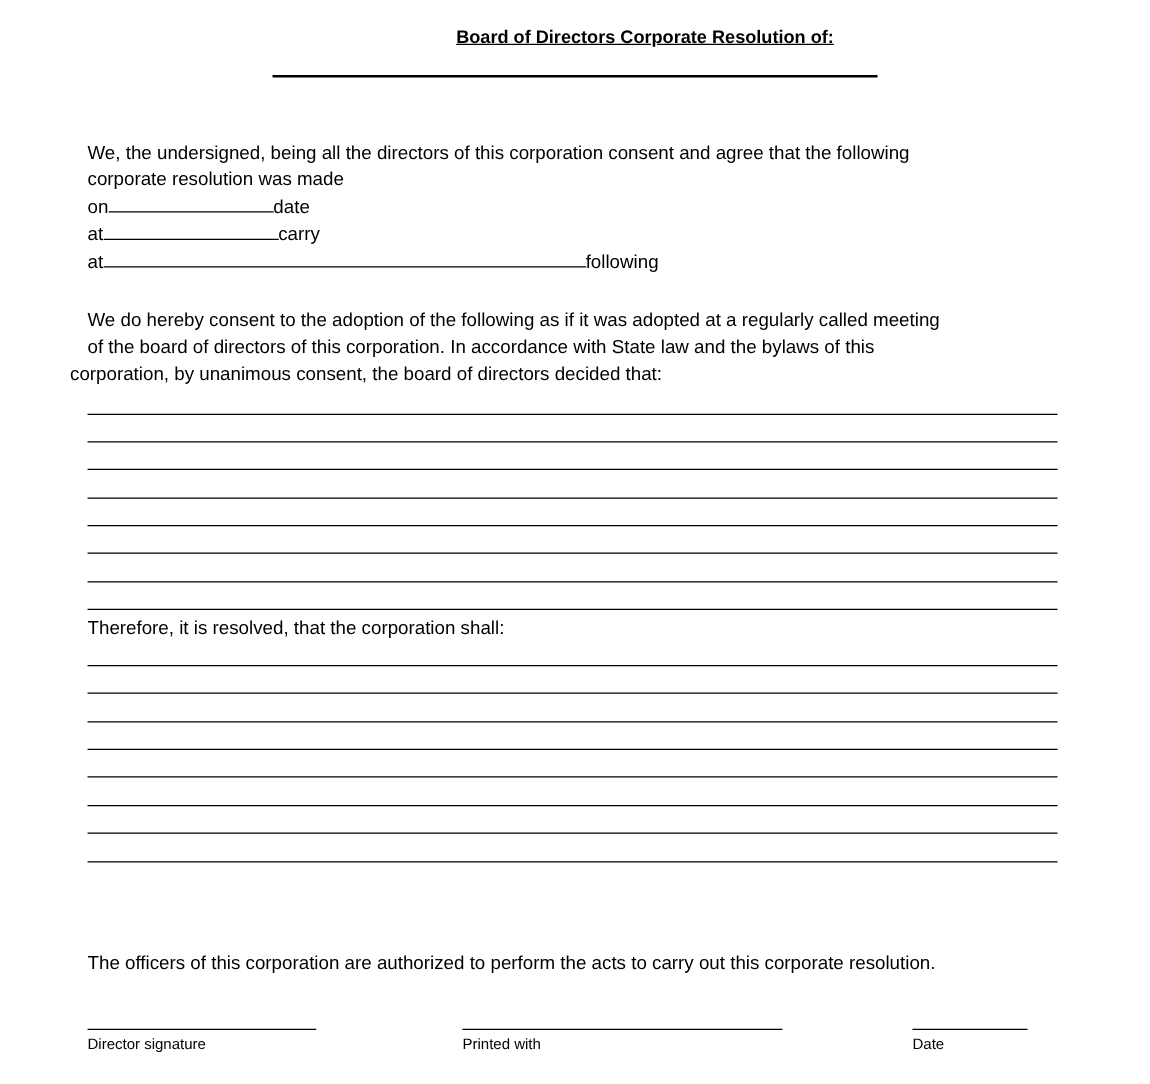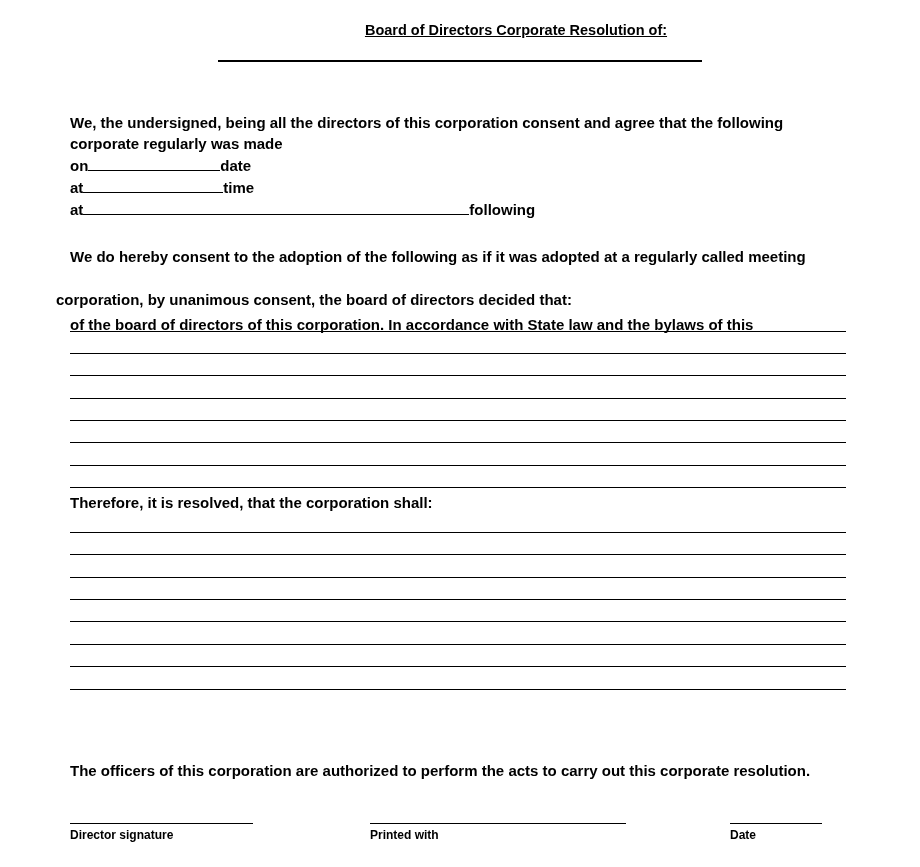--- a/index.html
+++ b/index.html
@@ -1,48 +1,48 @@
 <!DOCTYPE html>
 <html><head>
   <meta charset="utf-8">
   <style>
     html, body { margin: 0; padding: 0; background: #ffffff; }
     body { width: 920px; height: 867px; position: relative; overflow: hidden;
            font-family: "Liberation Sans", sans-serif; color: #000; }
-    .abs { position: absolute; font-weight: bold; }
+    .abs { position: absolute; }
     .title { left: 16px; width: 920px; top: 22px; text-align: center; font-weight: bold;
              font-size: 14.5px; text-decoration: underline; margin-left: 40px; }
     .title-line { left: 218px; top: 60px; width: 484px; height: 0; border-top: 2px solid #000; }
     .txt { font-size: 15px; line-height: 21.5px; white-space: nowrap; }
     .blank { display: inline-block; border-bottom: 1px solid #000; height: 14px; vertical-align: baseline; }
     .rule { left: 70px; width: 776px; height: 0; border-top: 1.4px solid #000; }
     .sig-line { height: 0; border-top: 1.4px solid #000; top: 823px; }
     .sig-label { top: 828px; font-size: 12px; }
   </style>
 </head>
 <body>
 
 <div class="abs title">Board of Directors  Corporate Resolution  of:</div>
 <div class="abs title-line"></div>
 
 <div class="abs txt" style="left:70px; top:112px;">We, the undersigned,  being all the directors of this corporation consent and agree that the following</div>
-<div class="abs txt" style="left:70px; top:133px;">corporate regularly was made</div>
+<div class="abs txt" style="left:70px; top:133px;">corporate resolution was made</div>
 
 <div class="abs txt" style="left:70px; top:155px;">
   <span>on</span><span class="blank" style="width:132px;"></span><span>date</span>
 </div>
 <div class="abs txt" style="left:70px; top:177px;">
-  <span>at</span><span class="blank" style="width:140px;"></span><span>time</span>
+  <span>at</span><span class="blank" style="width:140px;"></span><span>carry</span>
 </div>
 <div class="abs txt" style="left:70px; top:199px;">
   <span>at</span><span class="blank" style="width:386px;"></span><span>following</span>
 </div>
 
 <div class="abs txt" style="left:70px; top:246px;">We do hereby consent to the adoption of the following as if it was adopted at a regularly called meeting</div>
-<div class="abs txt" style="left:70px; top:267px;margin-top:47px;">of the board of directors of this corporation. In accordance with State law and the bylaws of this</div>
+<div class="abs txt" style="left:70px; top:267px;">of the board of directors of this corporation. In accordance with State law and the bylaws of this</div>
 <div class="abs txt" style="left:56px; top:289px;">corporation, by unanimous consent, the board of directors decided that:</div>
 
 <div class="abs rule" style="top:331px;"></div>
 <div class="abs rule" style="top:353px;"></div>
 <div class="abs rule" style="top:375px;"></div>
 <div class="abs rule" style="top:398px;"></div>
 <div class="abs rule" style="top:420px;"></div>
 <div class="abs rule" style="top:442px;"></div>
 <div class="abs rule" style="top:465px;"></div>
 <div class="abs rule" style="top:487px;"></div>

